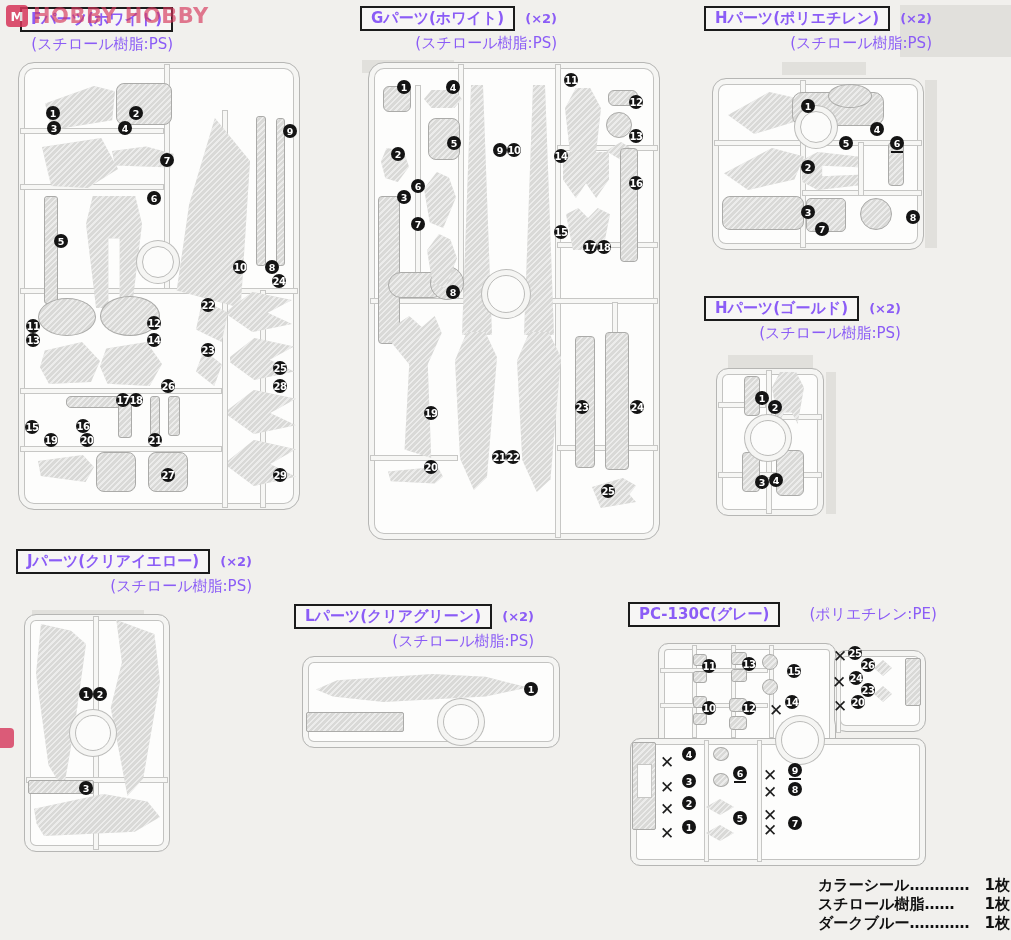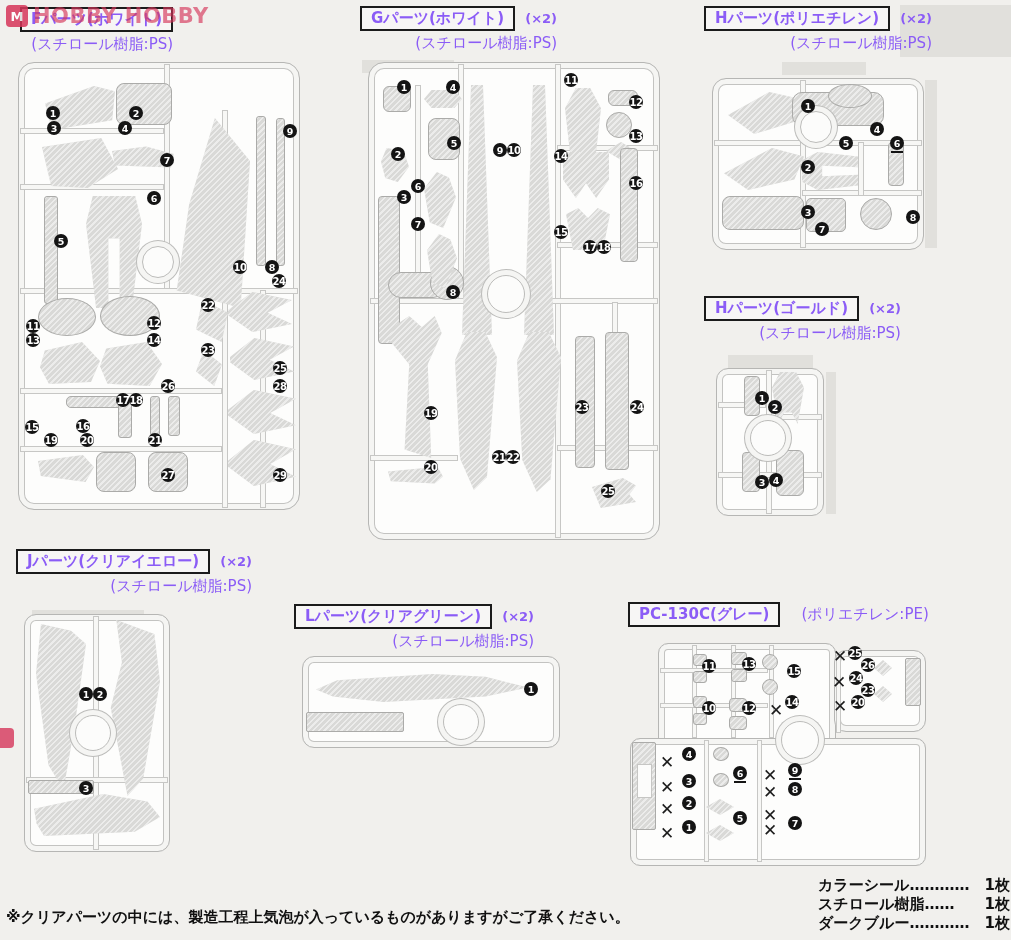--- a/index.html
+++ b/index.html
@@ -17,21 +17,21 @@
   .badge{position:absolute;width:14px;height:14px;border-radius:50%;background:#141414;color:#fff;
          display:flex;align-items:center;justify-content:center;font-weight:bold;z-index:6;}
   .badge.one{font-size:9.5px;} .badge.two{font-size:10px;letter-spacing:-0.5px;}
   .badge.u::after{content:"";position:absolute;left:1px;right:1px;bottom:-3px;height:2px;background:#141414;}
   .x{position:absolute;font-size:17px;font-weight:bold;color:#1c1c1c;z-index:5;line-height:1;}
   .lb{position:absolute;white-space:nowrap;z-index:7;color:#8b5cf6;text-align:right;}
   .label-box{display:inline-block;border:2px solid #1b1b1b;padding:1px 9px;font-weight:bold;
              font-size:15px;background:rgba(252,252,251,.55);}
   .qty{font-weight:bold;font-size:13px;margin-left:5px;}
   .material{font-size:15px;margin-top:3px;font-weight:500;}
-  .material-inline{display:inline-block;margin-left:16px;font-size:15px;font-weight:500;vertical-align:middle;}
+  .material-inline{display:inline-block;margin-left:24px;font-size:15px;font-weight:500;vertical-align:middle;}
   .wm{position:absolute;left:6px;top:4px;display:flex;align-items:center;gap:5px;z-index:9;}
   .wm-logo{width:22px;height:22px;background:#d6365a;border-radius:4px;color:#fff;font-weight:bold;
            font-size:13px;display:flex;align-items:center;justify-content:center;opacity:.85;}
   .wm-text{font-size:21px;font-weight:bold;color:#d6365a;letter-spacing:.5px;opacity:.65;}
   .wm2{position:absolute;left:-6px;top:728px;width:20px;height:20px;background:#d6365a;border-radius:4px;
        z-index:9;opacity:.8;}
   .note{position:absolute;left:6px;top:908px;font-size:15px;font-weight:bold;color:#101010;z-index:7;}
   .included{position:absolute;left:818px;top:876px;width:192px;font-weight:bold;font-size:15px;
             color:#101010;z-index:7;}
   .inc-row{display:flex;line-height:19px;}
@@ -335,21 +335,20 @@
       <div class="x" style="left: 763px; top: 807px;">✕</div>
       <div class="x" style="left: 763px; top: 822px;">✕</div>
     </div>
 
   <div class="wm">
     <span class="wm-logo">M</span>
     <span class="wm-text">HOBBY HOBBY</span>
   </div>
   <div class="wm2"></div>
 
-  <div class="note">※クリアパーツの中には、製造工程上気泡が入っているものがありますがご了承ください。</div>
 
   <div class="included">
     <div class="inc-row">
       <span class="inc-name">カラーシール</span>
       <span class="inc-dots">…………</span>
       <span class="inc-count">1枚</span>
     </div>
     <div class="inc-row">
       <span class="inc-name">スチロール樹脂</span>
       <span class="inc-dots">……</span>

